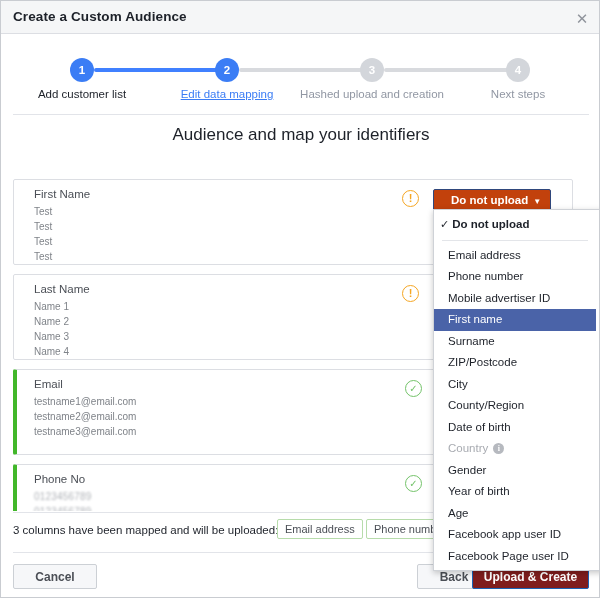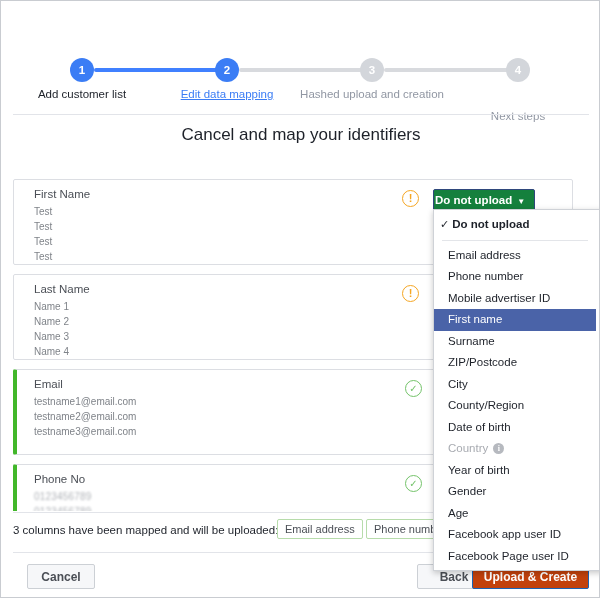--- a/index.html
+++ b/index.html
@@ -109,24 +109,24 @@
     position:absolute;top:10px;width:17px;height:17px;border-radius:50%;
     box-sizing:border-box;
     display:flex;align-items:center;justify-content:center;
     font-size:11px;font-weight:bold;line-height:1;
   }
   .status-icon.warn{border:1.4px solid #f5a623;color:#f5a623;}
   .status-icon.good{border:1.4px solid #74c36a;color:#74c36a;font-size:10px;}
 
   .dd-btn{
     position:absolute;
-    background:#15803d;color:#ffffff;
+    background:#c2410c;color:#ffffff;
     font-size:11.5px;font-weight:bold;
     border:1px solid #2f477c;border-radius:2px;
-    padding:4px 9px 5px 1px;
+    padding:4px 9px 5px 17px;
     cursor:pointer;white-space:nowrap;
     box-sizing:border-box;
   }
   .dd-btn .caret{margin-left:5px;font-size:8px;}
 
   
   .dropdown{
     position:absolute;left:432px;top:208px;width:176px;
     background:#ffffff;
     border:1px solid #cfd2d7;
@@ -173,46 +173,50 @@
   .footer{position:absolute;left:0;top:552px;width:600px;height:46px;}
   .btn{
     position:absolute;top:11px;
     font-size:12px;font-weight:bold;
     border-radius:2px;cursor:pointer;
     box-sizing:border-box;
     display:flex;align-items:center;justify-content:center;
     height:25px;
   }
   .btn.secondary{background:#f6f7f9;border:1px solid #ccd0d5;color:#4b4f56;}
-  .btn.primary{background:#c2410c;border:1px solid #1a63b5;color:#ffffff;}
+  .btn.primary{background:#7f1d1d;border:1px solid #1a63b5;color:#ffffff;}
 </style>
 </head>
 <body>
 
 <div class="dialog">
 
+  <div class="titlebar">
+    <div class="title">Create a Custom Audience</div>
+    <div class="close-btn">✕</div>
+  </div>
 
   <div class="stepper">
     <div class="step-track done" style="left:93px;width:135px;"></div>
     <div class="step-track" style="left:238px;width:135px;"></div>
     <div class="step-track" style="left:383px;width:135px;"></div>
 
     <div class="step done" style="left:69px;">1</div>
     <div class="step active" style="left:214px;">2</div>
     <div class="step" style="left:359px;">3</div>
     <div class="step" style="left:505px;">4</div>
 
     <div class="step-label" style="left:81px;">Add customer list</div>
     <div class="step-label current" style="left:226px;">Edit data mapping</div>
     <div class="step-label future" style="left:371px;">Hashed upload and creation</div>
-    <div class="step-label future" style="left:517px;margin-top:22px;">Next steps</div>
+    <div class="step-label future" style="left:517px;">Next steps</div>
   </div>
   <div class="hr-top"></div>
 
-  <div class="heading">Cancel and map your identifiers</div>
+  <div class="heading">Audience and map your identifiers</div>
 
   <div class="maplist">
 
     <div class="maprow" style="top:0px;height:86px;">
       <div class="colname">First Name</div>
       <div class="vals">
         <div>Test</div>
         <div>Test</div>
         <div>Test</div>
         <div>Test</div>
@@ -264,34 +268,34 @@
     <div class="dd-item"><span>Email address</span></div>
     <div class="dd-item"><span>Phone number</span></div>
     <div class="dd-item"><span>Mobile advertiser ID</span></div>
     <div class="dd-item selected"><span>First name</span></div>
     <div class="dd-item"><span>Surname</span></div>
     <div class="dd-item"><span>ZIP/Postcode</span></div>
     <div class="dd-item"><span>City</span></div>
     <div class="dd-item"><span>County/Region</span></div>
     <div class="dd-item"><span>Date of birth</span></div>
     <div class="dd-item disabled"><span>Country</span><span class="info-ic">i</span></div>
+    <div class="dd-item"><span>Gender</span></div>
     <div class="dd-item"><span>Year of birth</span></div>
-    <div class="dd-item"><span>Gender</span></div>
     <div class="dd-item"><span>Age</span></div>
     <div class="dd-item"><span>Facebook app user ID</span></div>
     <div class="dd-item"><span>Facebook Page user ID</span></div>
   </div>
 
   <div class="hr-sum"></div>
   <div class="summary">
     <div class="txt">3 columns have been mapped and will be uploaded:</div>
     <div class="chip" style="left:264px;">Email address</div>
     <div class="chip" style="left:353px;">Phone number</div>
   </div>
 
   <div class="hr-bot"></div>
   <div class="footer">
-    <div class="btn secondary" style="left:26px;width:68px;">Cancel</div>
+    <div class="btn secondary" style="left:12px;width:84px;">Cancel</div>
     <div class="btn secondary" style="left:416px;width:74px;">Back</div>
     <div class="btn primary" style="left:471px;width:117px;">Upload &amp; Create</div>
   </div>
 
 </div>
 
 </body></html>

